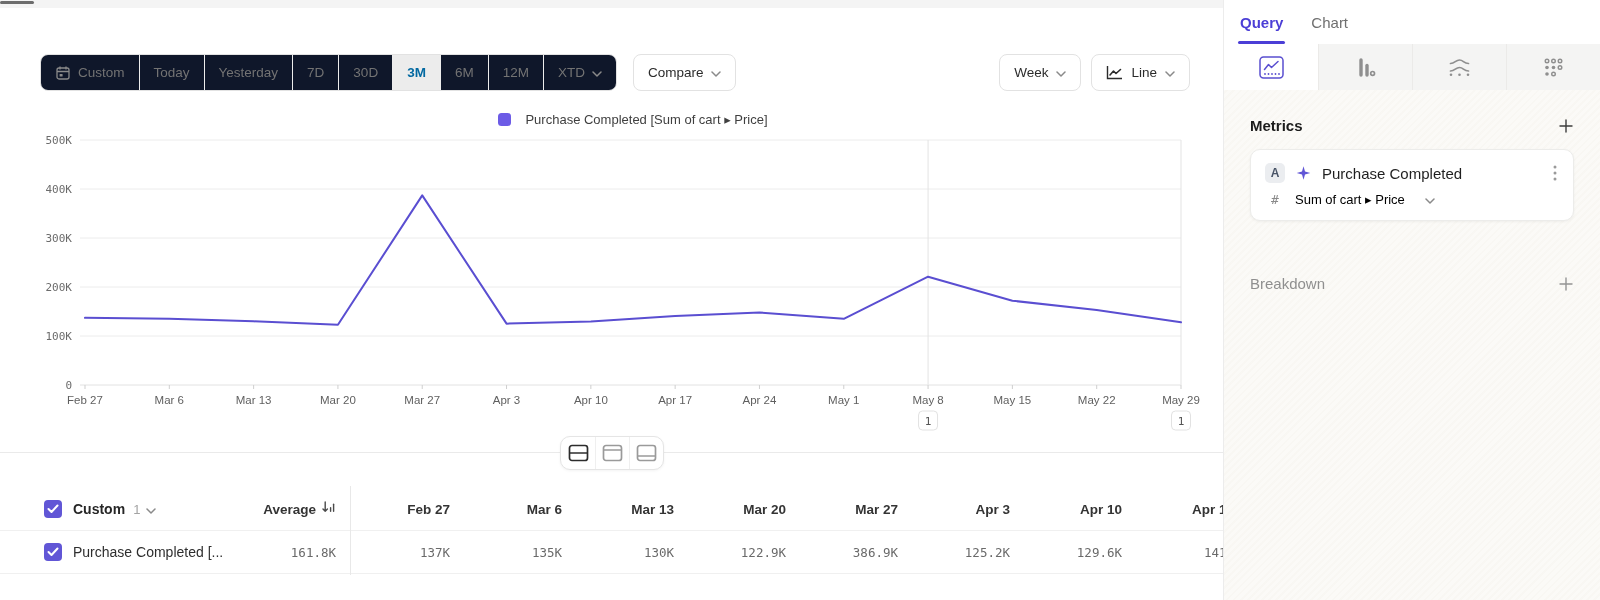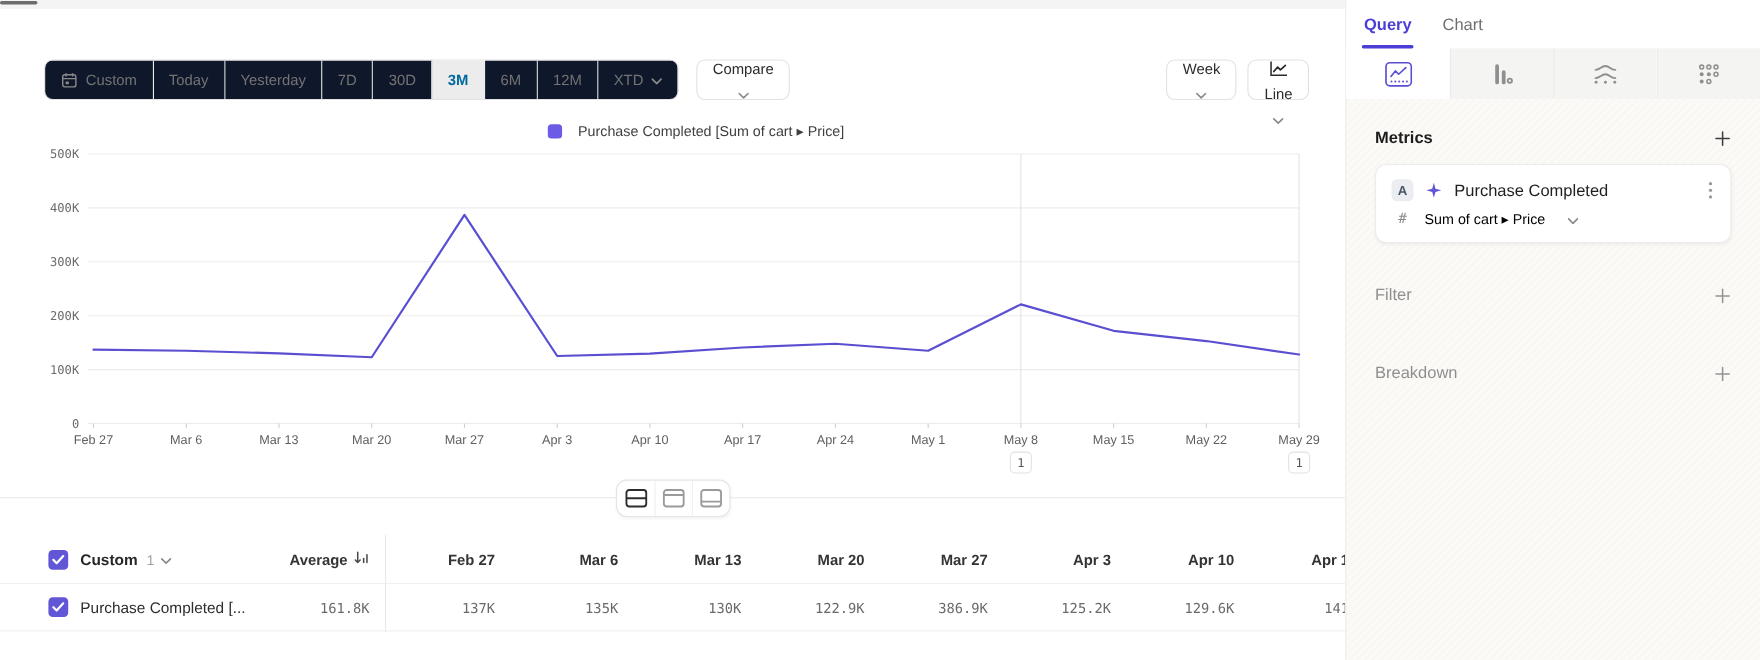--- a/index.html
+++ b/index.html
@@ -12,22 +12,22 @@
   #top-strip { position:absolute; left:0; top:0; width:1223px; height:8px; background:#f4f4f4; }
   #scroll-thumb { position:absolute; left:0; top:1px; width:34px; height:3px; border-radius:2px; background:#6d6d6d; }
 
   
   #toolbar { position:absolute; left:40px; top:54px; width:1150px; height:37px; display:flex; align-items:center; }
   .seg { display:inline-flex; border:1px solid #e2e2e2; border-radius:8px; background:#fff; overflow:hidden; height:37px; }
   .seg-btn { display:flex; align-items:center; gap:7px; padding:0 14px; font-size:13.5px; color:#737373;
     border-right:1px solid #ededed; cursor:pointer; background:#0f172a; white-space:nowrap; }
   .seg-btn:last-child { border-right:none; }
   .seg-btn.active { background:#ececec; color:#0369a1; font-weight:bold;text-align:center; }
-  .btn { display:inline-flex; align-items:center; gap:8px; height:37px; padding:0 14px; border:1px solid #e2e2e2;
-    border-radius:8px; background:#fff; font-size:13.5px; color:#2b2b2b; font-weight:500; cursor:pointer; white-space:nowrap;flex-direction:column; }
+  .btn { display:inline-flex; align-items:center; gap:8px; height:37px; padding:16px 14px; border:1px solid #e2e2e2;
+    border-radius:8px; background:#fff; font-size:13.5px; color:#2b2b2b; font-weight:500; cursor:pointer; white-space:nowrap; }
   .chev { color:#8a8a8a; flex:0 0 auto; }
   #compare-btn { margin-left:16px; }
   #toolbar-spacer { flex:1; }
   #chart-type-btn { margin-left:10px; }
 
   
   #legend { position:absolute; left:85px; top:112px; width:1096px; display:flex; justify-content:center; align-items:center; gap:14px; }
   #legend-swatch { width:13px; height:13px; border-radius:3.5px; background:#6c5be6; }
   #legend-label { font-size:13px; color:#3f3f3f; }
 
@@ -451,30 +451,20 @@
         <span id="metric-type" class="mono">#</span>
         <span id="metric-prop">
           <span>Sum of cart ▸ Price</span>
           <span class="chev"><svg width="10" height="6" viewBox="0 0 10 6" fill="none">
                 <path d="M1 1l4 4 4-4" stroke="currentColor" stroke-width="1.5" stroke-linecap="round" stroke-linejoin="round"></path>
               </svg></span>
         </span>
       </div>
     </div>
 
-    <div class="sec-head" id="filter-head">
-      <span class="gray-sec-title">Filter</span>
-      <span class="plus-btn plus-gray">
-          <span style="display:flex;">
-            <svg width="16" height="16" viewBox="0 0 16 16" fill="none" stroke="currentColor" stroke-width="1.4" stroke-linecap="round">
-              <path d="M8 2v12M2 8h12"></path>
-            </svg>
-          </span>
-        </span>
-    </div>
     <div class="sec-head" id="breakdown-head">
       <span class="gray-sec-title">Breakdown</span>
       <span class="plus-btn plus-gray">
           <span style="display:flex;">
             <svg width="16" height="16" viewBox="0 0 16 16" fill="none" stroke="currentColor" stroke-width="1.4" stroke-linecap="round">
               <path d="M8 2v12M2 8h12"></path>
             </svg>
           </span>
         </span>
     </div>

